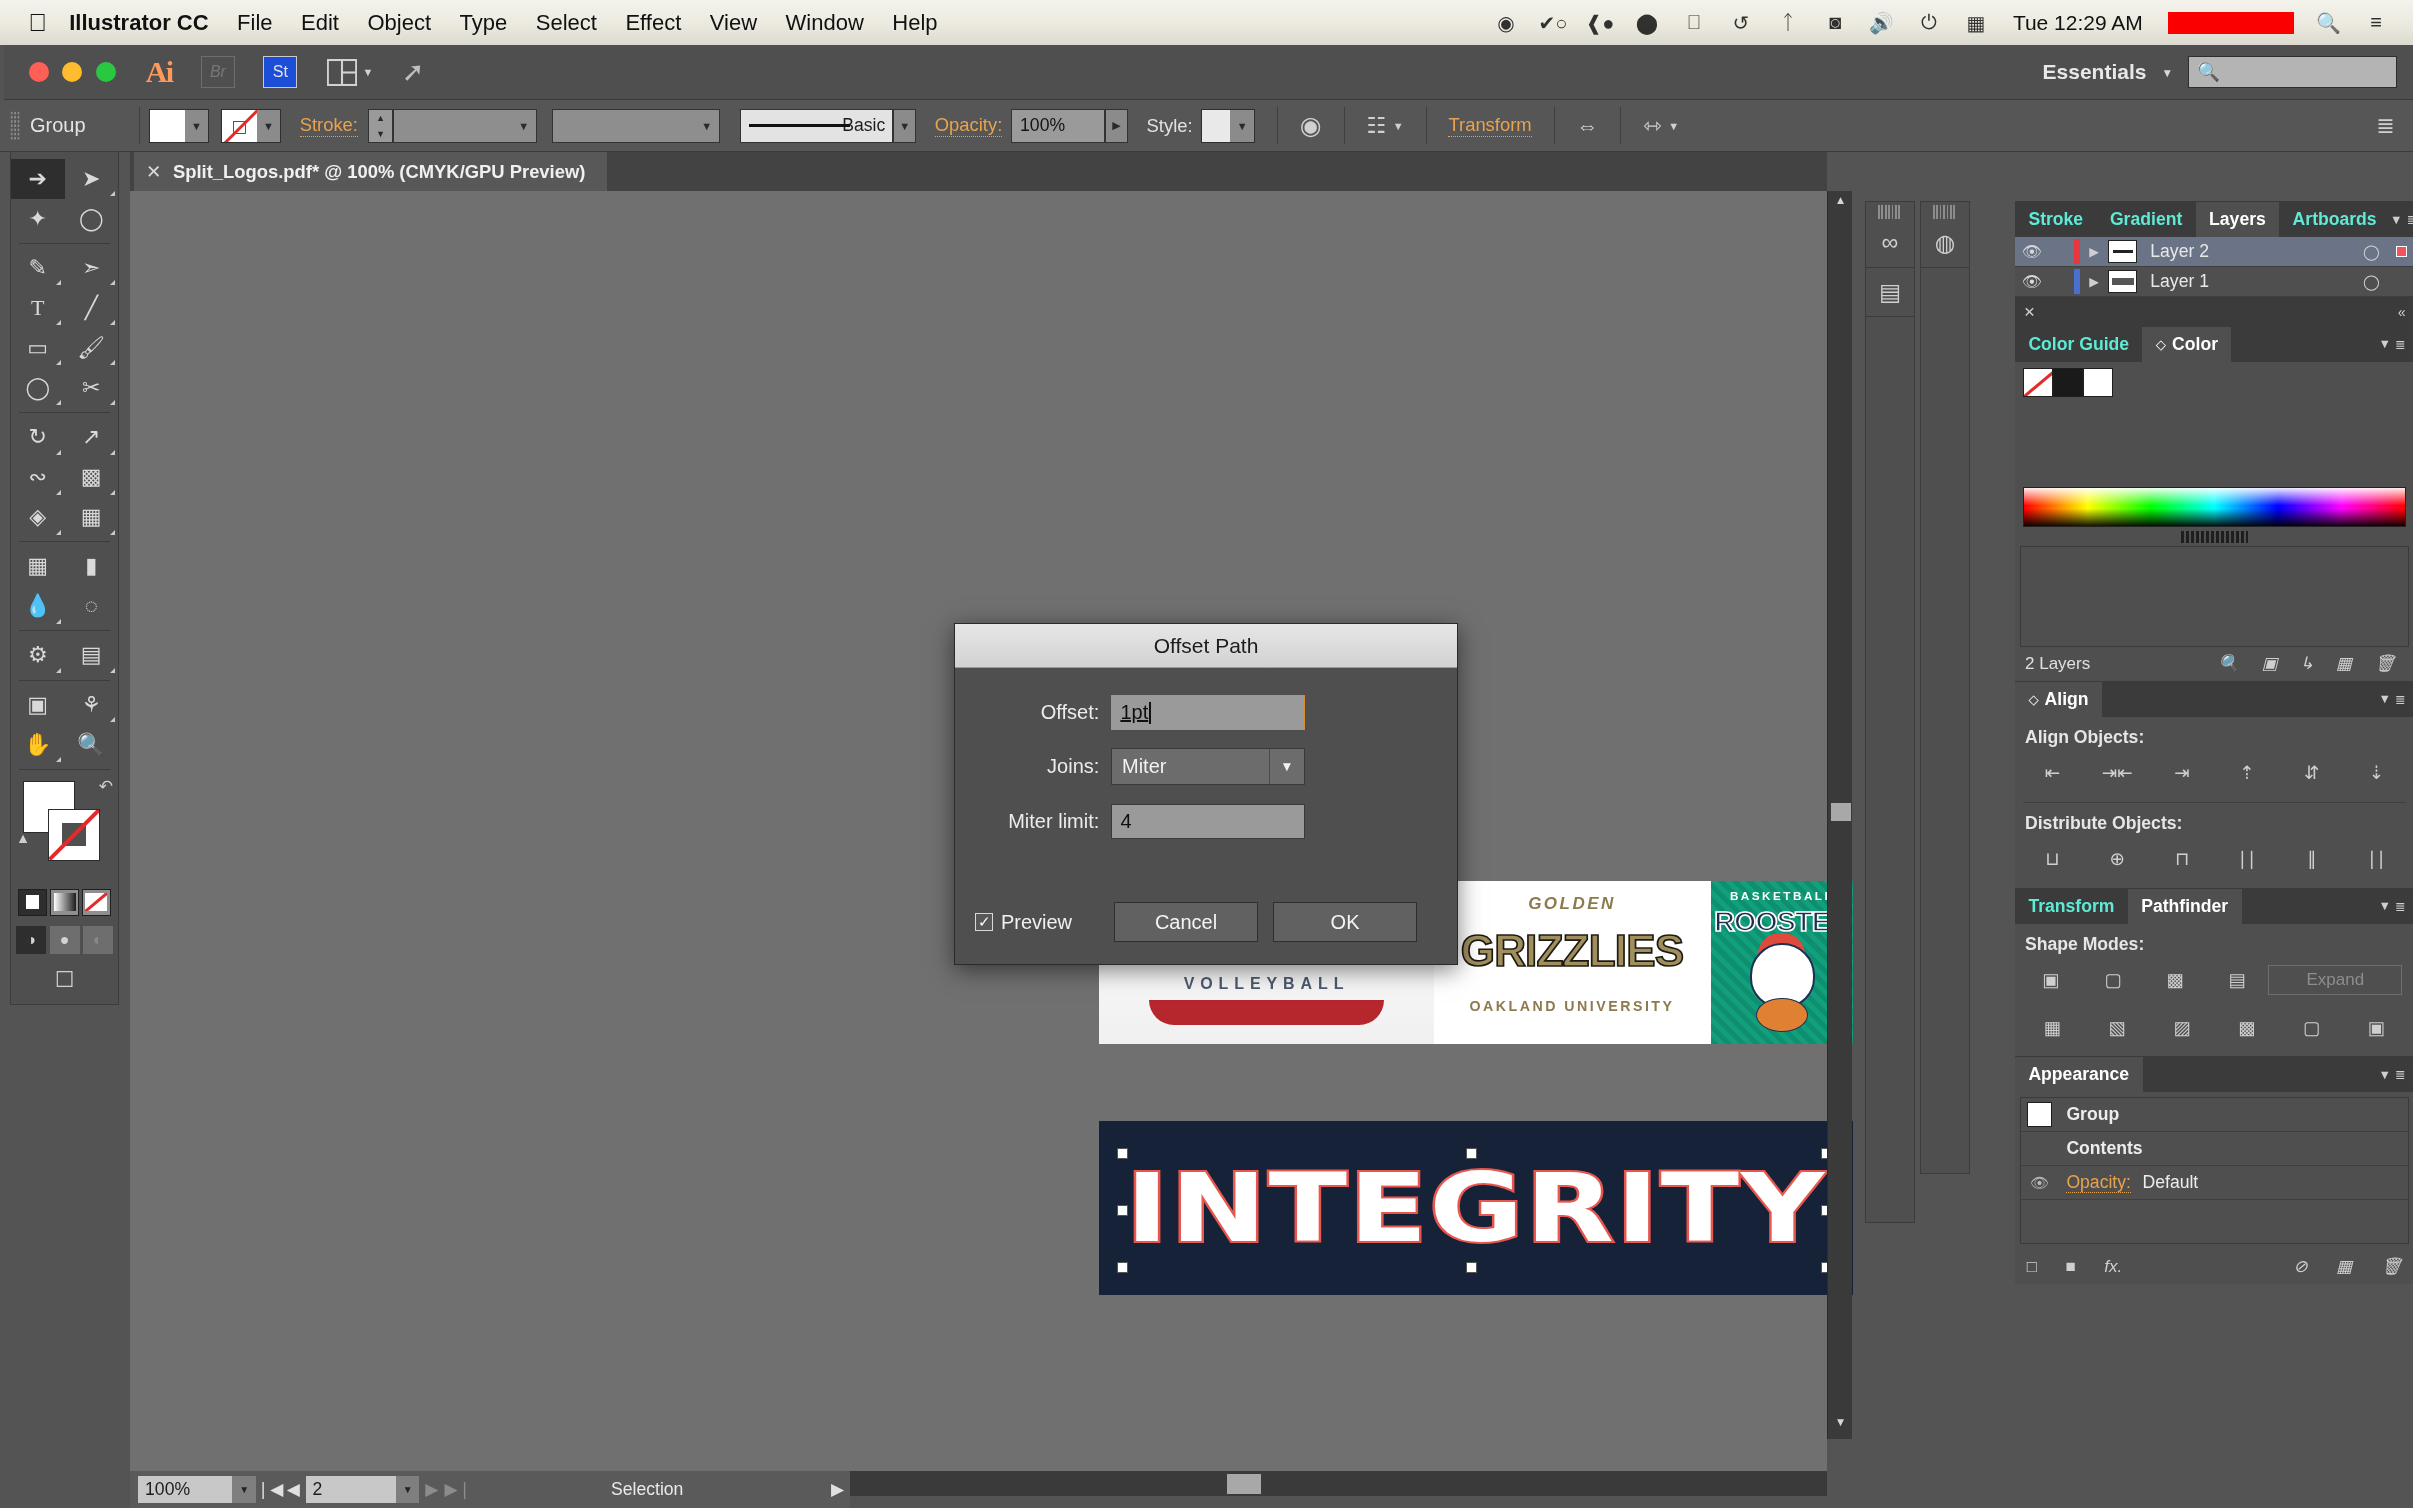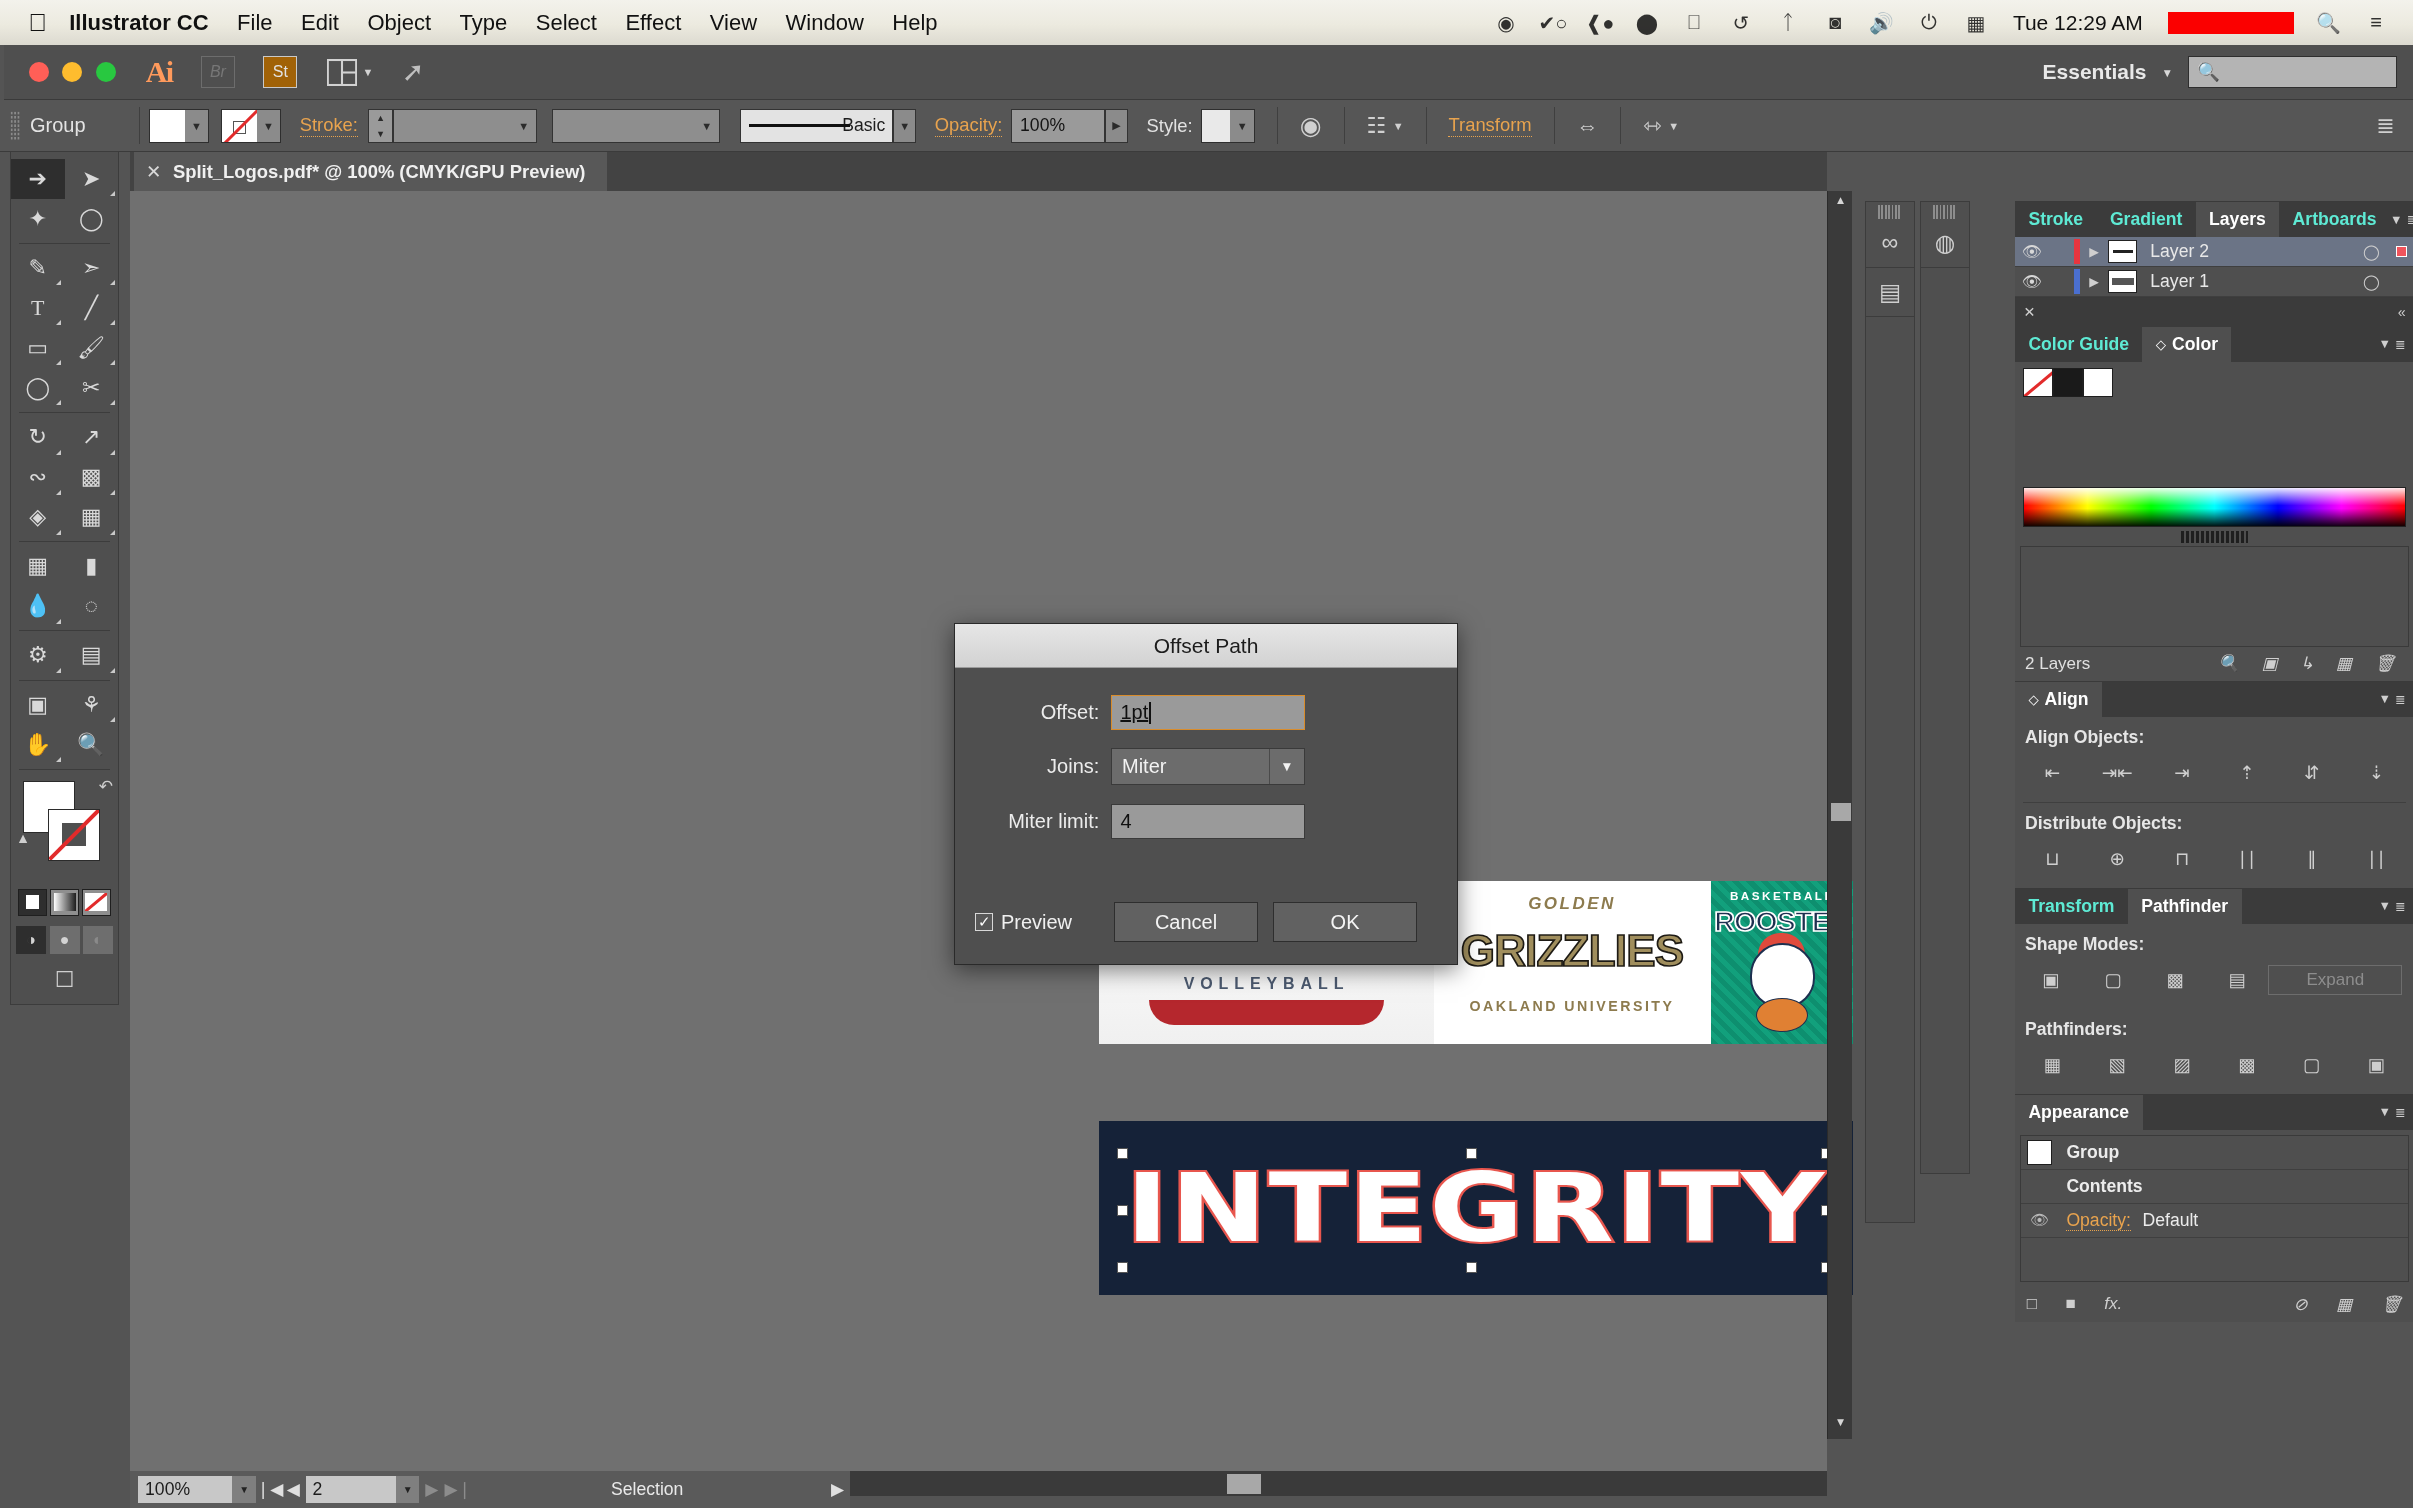--- a/index.html
+++ b/index.html
@@ -24,21 +24,21 @@
   
   #app-bar{ position:absolute; left:4px; top:0; width:2413px; height:55px;
     background:#4f4f4f; border-bottom:0.8px solid #3a3a3a; display:flex; align-items:center; }
   .traffic{ width:20px; height:20px; border-radius:50%; margin-left:13.4px; }
   .t-red{ background:#ff5f57; margin-left:25px; } .t-yellow{ background:#febc2e; } .t-green{ background:#28c840; }
   #ai-logo{ margin-left:30px; color:#ff9a5c; font-size:30px; font-weight:bold;
     font-family:"Liberation Serif", serif; letter-spacing:-1.7px; }
   .appbtn{ margin-left:28.5px; width:34px; height:32px; border:1.7px solid #8d8d8d; color:#b5b5b5;
     font-size:16px; display:flex; align-items:center; justify-content:center; font-style:italic; }
   .appbtn.dim{ border-color:#6d6d6d; color:#777; }
-  .appbtn.solid{ background:#a16207; border-color:#c9c9c9; color:#e2e2e2; font-style:normal; }
+  .appbtn.solid{ background:#1d4ed8; border-color:#c9c9c9; color:#e2e2e2; font-style:normal; }
   #arrange-doc{ margin-left:30px; display:flex; align-items:center; gap:5px; }
   #rocket{ margin-left:28.5px; color:#bfbfbf; font-size:27px; }
   #workspace-area{ margin-left:auto; display:flex; align-items:center; padding-right:20px; gap:15px; }
   #workspace-name{ color:#e8e8e8; font-size:21px; font-weight:bold; }
   #ws-search{ width:209px; height:32px; background:#b4b4b4; border:0.8px solid #2e2e2e;
     display:flex; align-items:center; padding-left:8.4px; color:#333; font-size:18.4px; }
 
   
   #control-bar{ position:absolute; left:0; top:55px; width:2413px; height:52px;
     background:#565656; border-bottom:0.8px solid #3b3b3b; display:flex; align-items:center; color:#d6d6d6; font-size:18.4px; }
@@ -682,21 +682,20 @@
           </div>
       </div>
       <div class="sec-label">Shape Modes:</div>
       <div class="icon-row" style="align-items:center">
         <div class="cell">▣</div>
         <div class="cell">▢</div>
         <div class="cell">▩</div>
         <div class="cell">▤</div>
         <div id="expand-btn">Expand</div>
       </div>
-      <div class="sec-label">Pathfinders:</div>
       <div class="icon-row">
         <div class="cell">▦</div>
         <div class="cell">▧</div>
         <div class="cell">▨</div>
         <div class="cell">▩</div>
         <div class="cell">▢</div>
         <div class="cell">▣</div>
       </div>
     </div>
 

